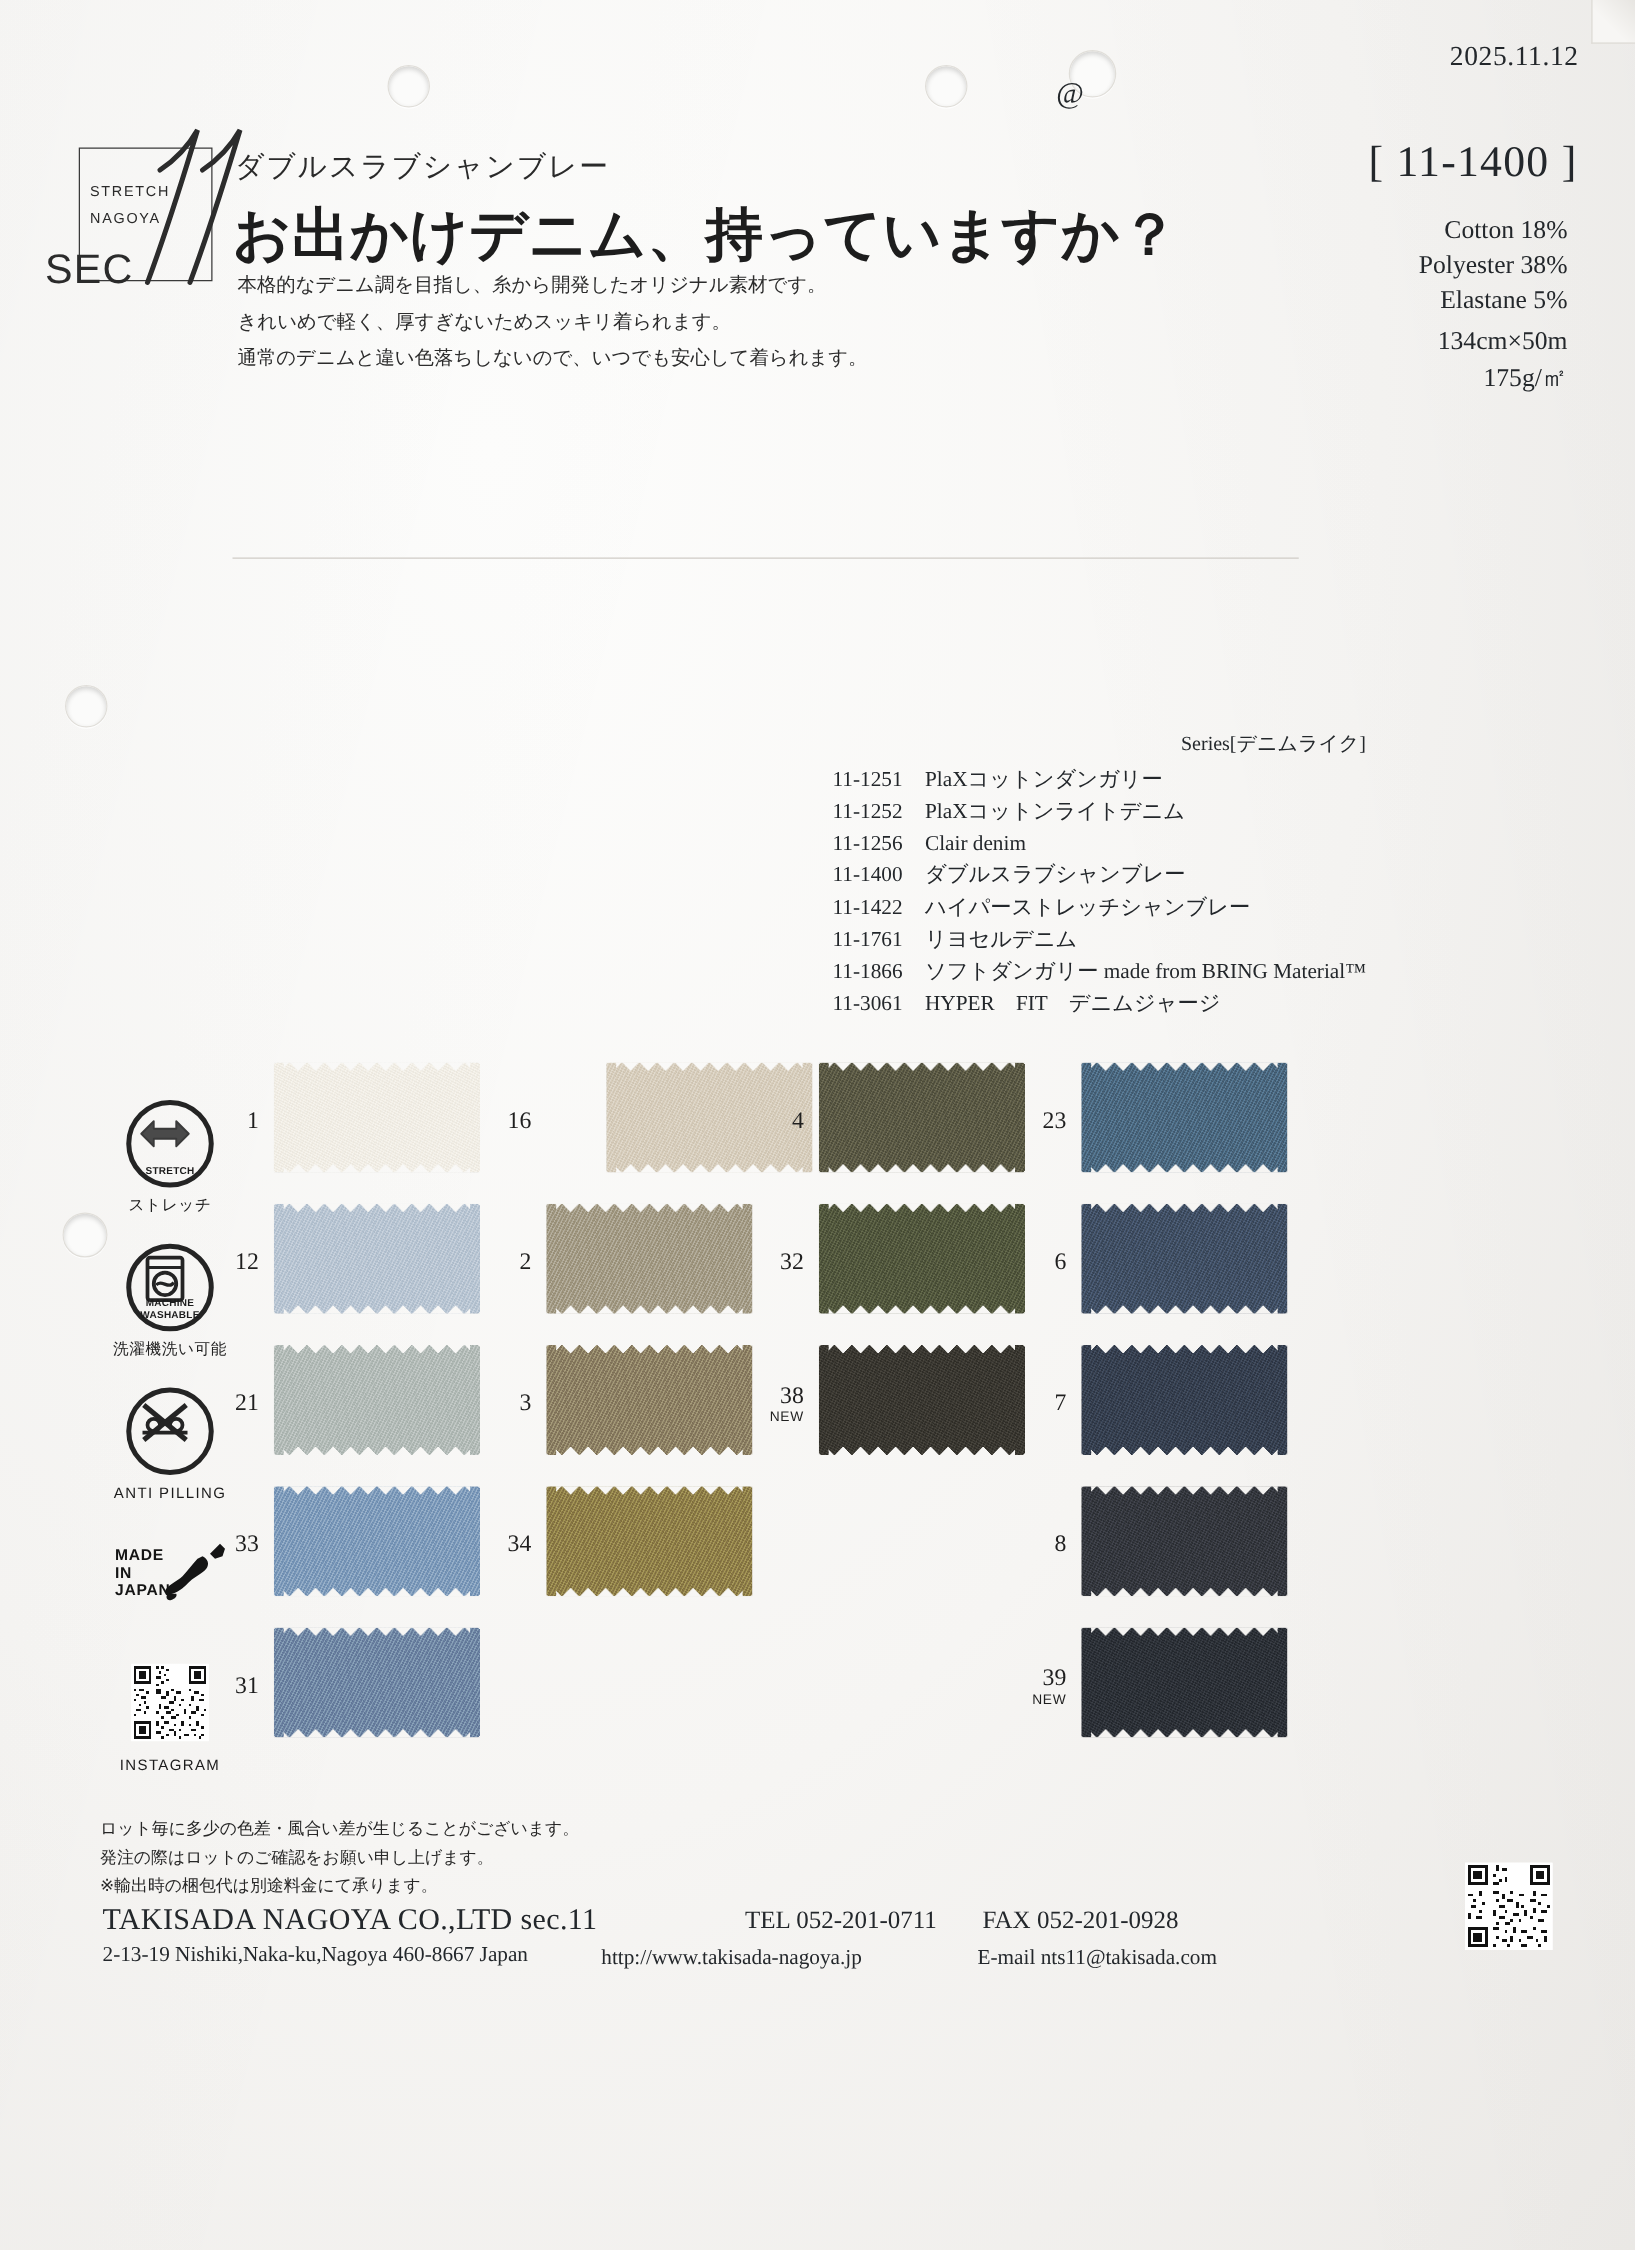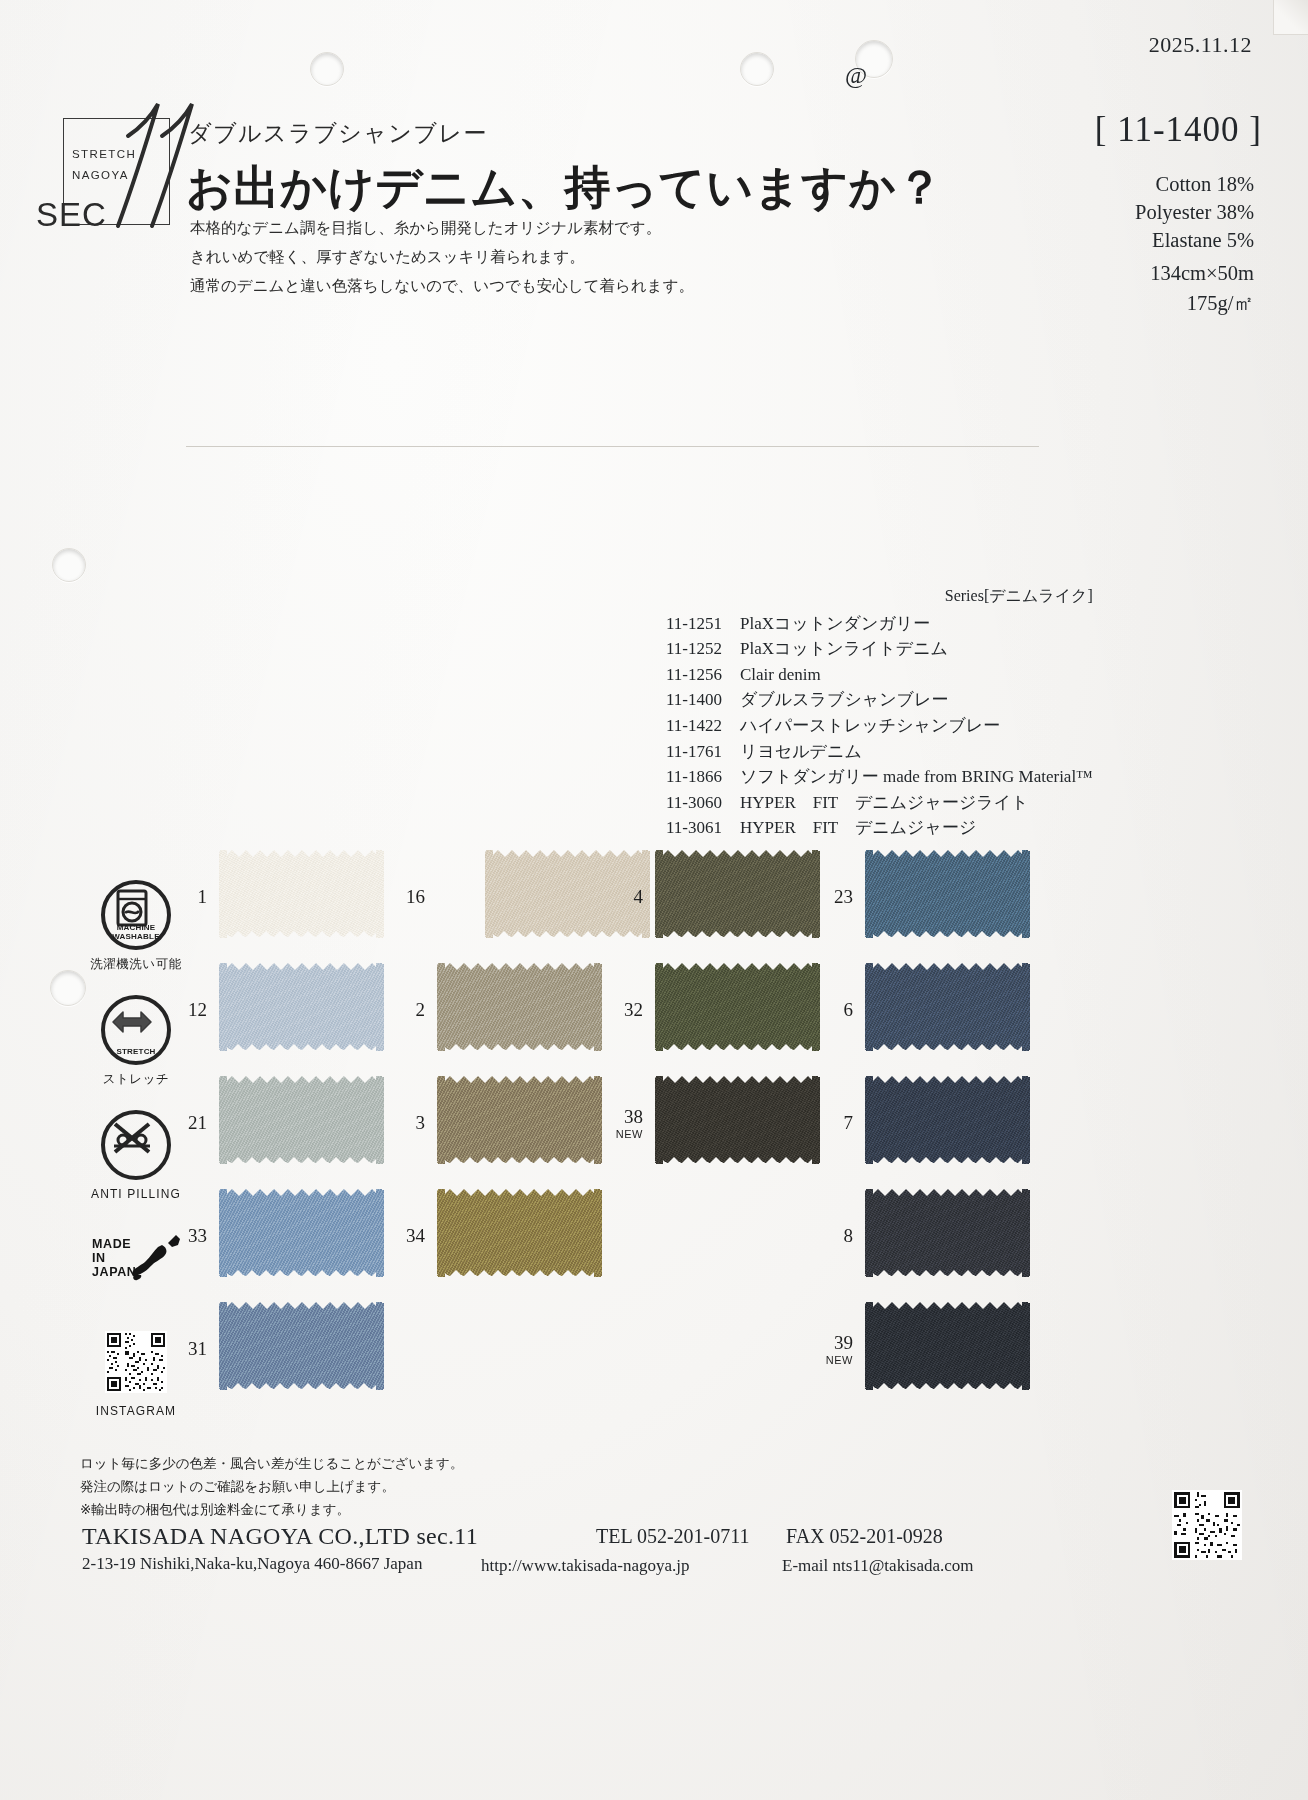--- a/index.html
+++ b/index.html
@@ -31,21 +31,21 @@
   }
   
   .hole{
     position:absolute;border-radius:50%;
     background:#fbfbfa;
     box-shadow:inset 0 2px 4px rgba(0,0,0,0.16), 0 1px 0 rgba(255,255,255,.8);
     border:1px solid #e0ded9;
   }
   
   .date{
-    position:absolute;right:56px;top:32px;font-size:22px;letter-spacing:.5px;
+    position:absolute;right:45px;top:32px;font-size:22px;letter-spacing:.5px;
   }
   .at-mark{position:absolute;left:845px;top:62px;font-size:24px;}
   .logo-box{
     position:absolute;left:63px;top:118px;width:105px;height:105px;
     border:1.6px solid #3a3a3a;
   }
   .logo-brand{
     position:absolute;left:72px;top:144px;width:90px;
     font-family:"Liberation Sans",sans-serif;font-size:11.5px;
     letter-spacing:1.4px;line-height:21px;color:#2a2a2a;
@@ -255,52 +255,48 @@
     </div>
     <div class="s-row">
       <span class="s-code">11-1761</span>
       <span class="s-name">リヨセルデニム</span>
     </div>
     <div class="s-row">
       <span class="s-code">11-1866</span>
       <span class="s-name">ソフトダンガリー made from BRING Material™</span>
     </div>
     <div class="s-row">
-      <span class="s-code">11-3060</span>
-      <span class="s-name">HYPER　FIT　デニムジャージライト</span>
-    </div>
-    <div class="s-row">
       <span class="s-code">11-3061</span>
       <span class="s-name">HYPER　FIT　デニムジャージ</span>
     </div>
   </div>
 
   <div class="rail">
+
+    <div class="item">
+      <div class="badge">
+        <svg viewBox="0 0 62 62" width="62" height="62" style="position:absolute;left:-4px;top:-4px;">
+          <path d="M12 27 L22 17 L22 23 L40 23 L40 17 L50 27 L40 37 L40 31 L22 31 L22 37 Z" fill="#4a4a4a" stroke="#3a3a3a" stroke-width="1.5" stroke-linejoin="round"></path>
+        </svg>
+        <div class="badge-cap">STRETCH</div>
+      </div>
+      <div class="cap">ストレッチ</div>
+    </div>
 
     <div class="item">
       <div class="badge">
         <svg viewBox="0 0 62 62" width="62" height="62" style="position:absolute;left:-4px;top:-4px;">
           <rect x="17" y="11" width="28" height="34" rx="2" fill="none" stroke="#242424" stroke-width="3"></rect>
           <line x1="17" y1="19" x2="45" y2="19" stroke="#242424" stroke-width="2.4"></line>
           <circle cx="31" cy="32" r="9" fill="none" stroke="#242424" stroke-width="3"></circle>
           <path d="M24 33 C28 28 34 37 38 31" fill="none" stroke="#242424" stroke-width="2.6"></path>
         </svg>
         <div class="badge-cap">MACHINE<br>WASHABLE</div>
       </div>
       <div class="cap">洗濯機洗い可能</div>
-    </div>
-
-    <div class="item">
-      <div class="badge">
-        <svg viewBox="0 0 62 62" width="62" height="62" style="position:absolute;left:-4px;top:-4px;">
-          <path d="M12 27 L22 17 L22 23 L40 23 L40 17 L50 27 L40 37 L40 31 L22 31 L22 37 Z" fill="#4a4a4a" stroke="#3a3a3a" stroke-width="1.5" stroke-linejoin="round"></path>
-        </svg>
-        <div class="badge-cap">STRETCH</div>
-      </div>
-      <div class="cap">ストレッチ</div>
     </div>
 
     <div class="item">
       <div class="badge">
         <svg viewBox="0 0 62 62" width="62" height="62" style="position:absolute;left:-4px;top:-4px;">
           <line x1="13" y1="36" x2="49" y2="36" stroke="#242424" stroke-width="3"></line>
           <circle cx="22" cy="30" r="5" fill="none" stroke="#242424" stroke-width="3"></circle>
           <circle cx="40" cy="30" r="5" fill="none" stroke="#242424" stroke-width="3"></circle>
           <line x1="14" y1="14" x2="48" y2="42" stroke="#242424" stroke-width="4"></line>
           <line x1="48" y1="14" x2="14" y2="42" stroke="#242424" stroke-width="4"></line>

